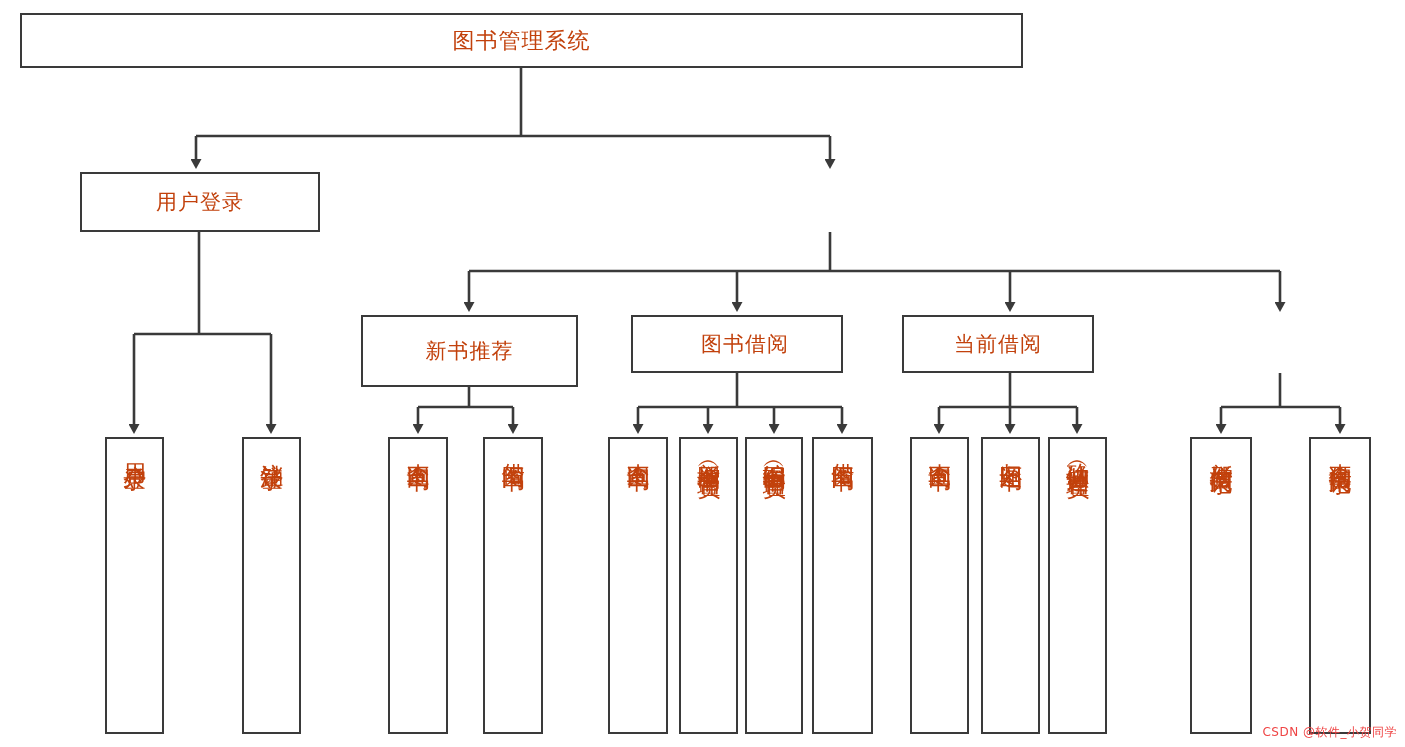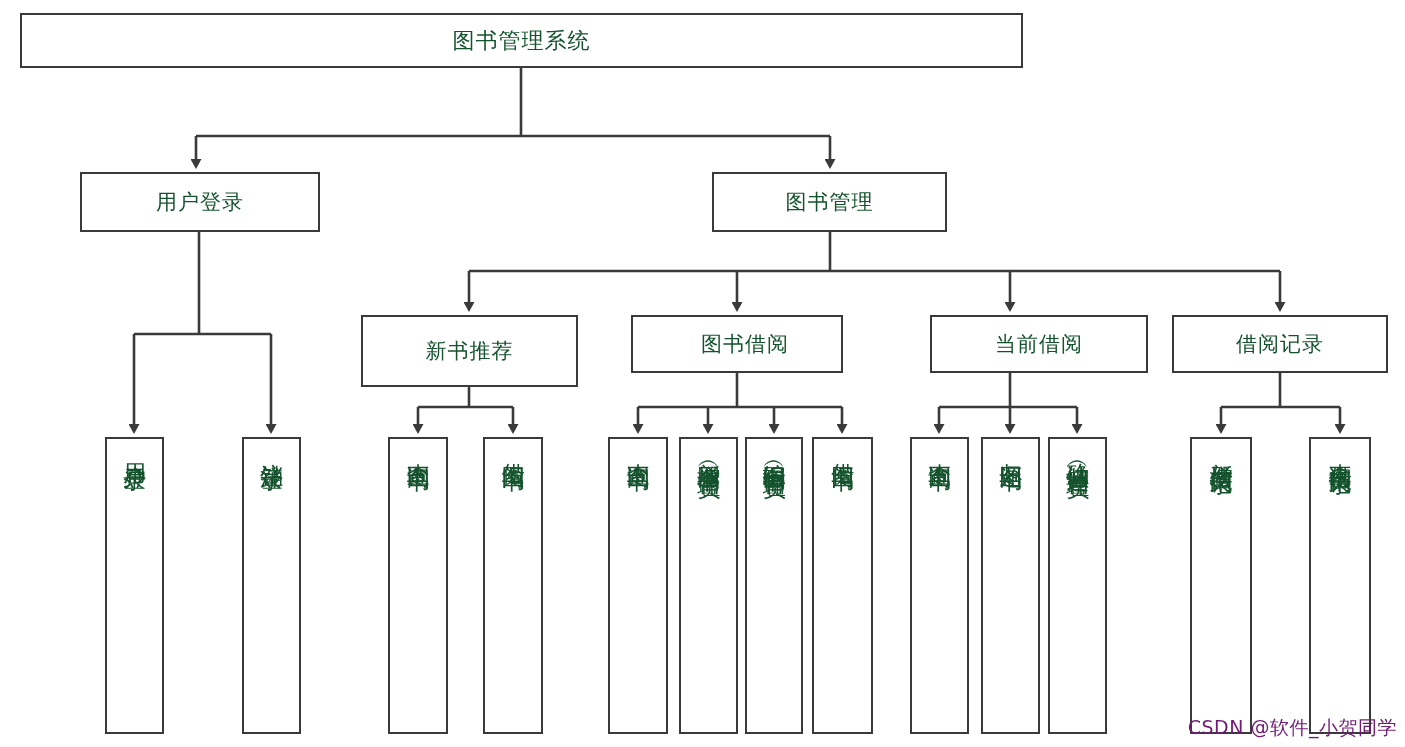--- a/index.html
+++ b/index.html
@@ -17,43 +17,43 @@
     border:2.2px solid #3a3a3a;
     display:flex;
     align-items:center;
     justify-content:center;
     text-align:center;
   }
   .node .label{
     font-size:21px;
     line-height:1.18;
     letter-spacing:1px;
-    color:#14532d;
+    color:#c2410c;
     white-space:nowrap;
   }
   .node.root .label{font-size:22px;}
   .node.leaf{
     align-items:flex-start;
     padding-top:6px;
   }
   .node.leaf .label{
     writing-mode:vertical-rl;
     text-orientation:upright;
     font-size:23px;
     line-height:1.02;
     letter-spacing:2px;
     white-space:normal;
     max-height:286px;
   }
   .watermark{
     position:absolute;
     right:8px;
     bottom:6px;
-    font-size:19px;
-    color:#701a75;
+    font-size:12px;
+    color:#ef4444;
     letter-spacing:0.5px;
     white-space:nowrap;
     pointer-events:none;
   }
 </style>
 </head>
 <body>
 
 <div id="diagram">
 
@@ -107,35 +107,29 @@
     </g>
   </svg>
 
   <div class="node root" style="left:20px;top:13px;width:1003px;height:55px;">
     <span class="label">图书管理系统</span>
   </div>
 
   <div class="node" style="left:80px;top:172px;width:240px;height:60px;">
     <span class="label">用户登录</span>
   </div>
-  <div class="node" style="left:712px;top:172px;width:235px;height:60px;">
-    <span class="label">图书管理</span>
-  </div>
 
   <div class="node" style="left:361px;top:315px;width:217px;height:72px;">
     <span class="label">新书推荐</span>
   </div>
   <div class="node" style="left:631px;top:315px;width:212px;height:58px;padding-left:16px;">
     <span class="label">图书借阅</span>
   </div>
-  <div class="node" style="left:902px;top:315px;width:218px;height:58px;margin-left:28px;">
+  <div class="node" style="left:902px;top:315px;width:192px;height:58px;">
     <span class="label">当前借阅</span>
-  </div>
-  <div class="node" style="left:1172px;top:315px;width:216px;height:58px;">
-    <span class="label">借阅记录</span>
   </div>
 
   <div class="node leaf" style="left:105px;top:437px;width:59px;height:297px;">
     <span class="label">用户登录</span>
   </div>
   <div class="node leaf" style="left:242px;top:437px;width:59px;height:297px;">
     <span class="label">注销登录</span>
   </div>
   <div class="node leaf" style="left:388px;top:437px;width:60px;height:297px;">
     <span class="label">查询图书</span>

